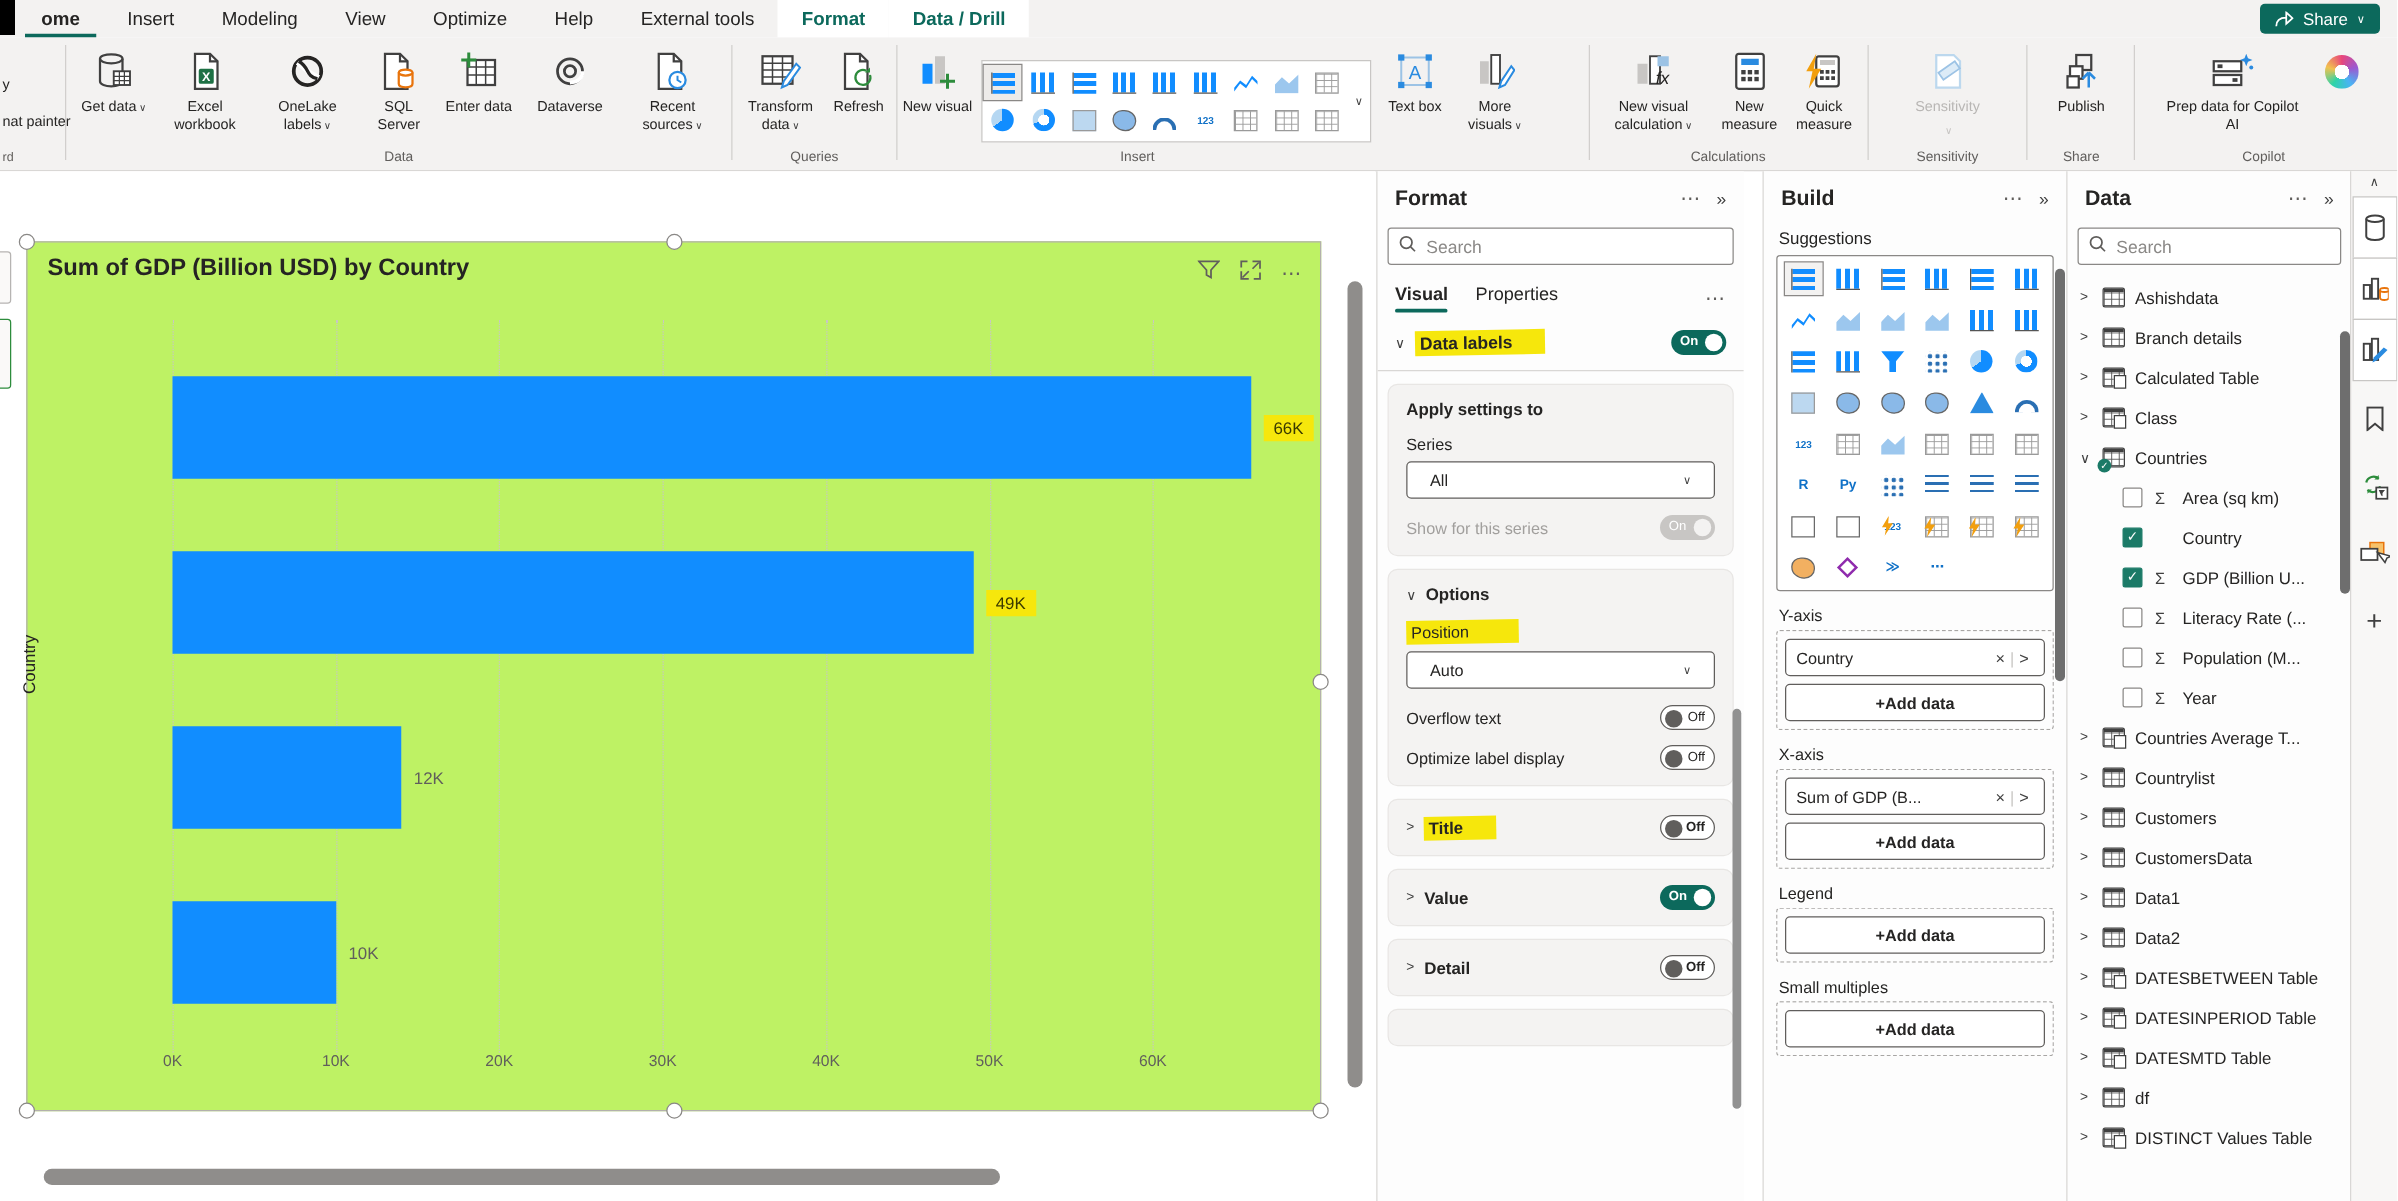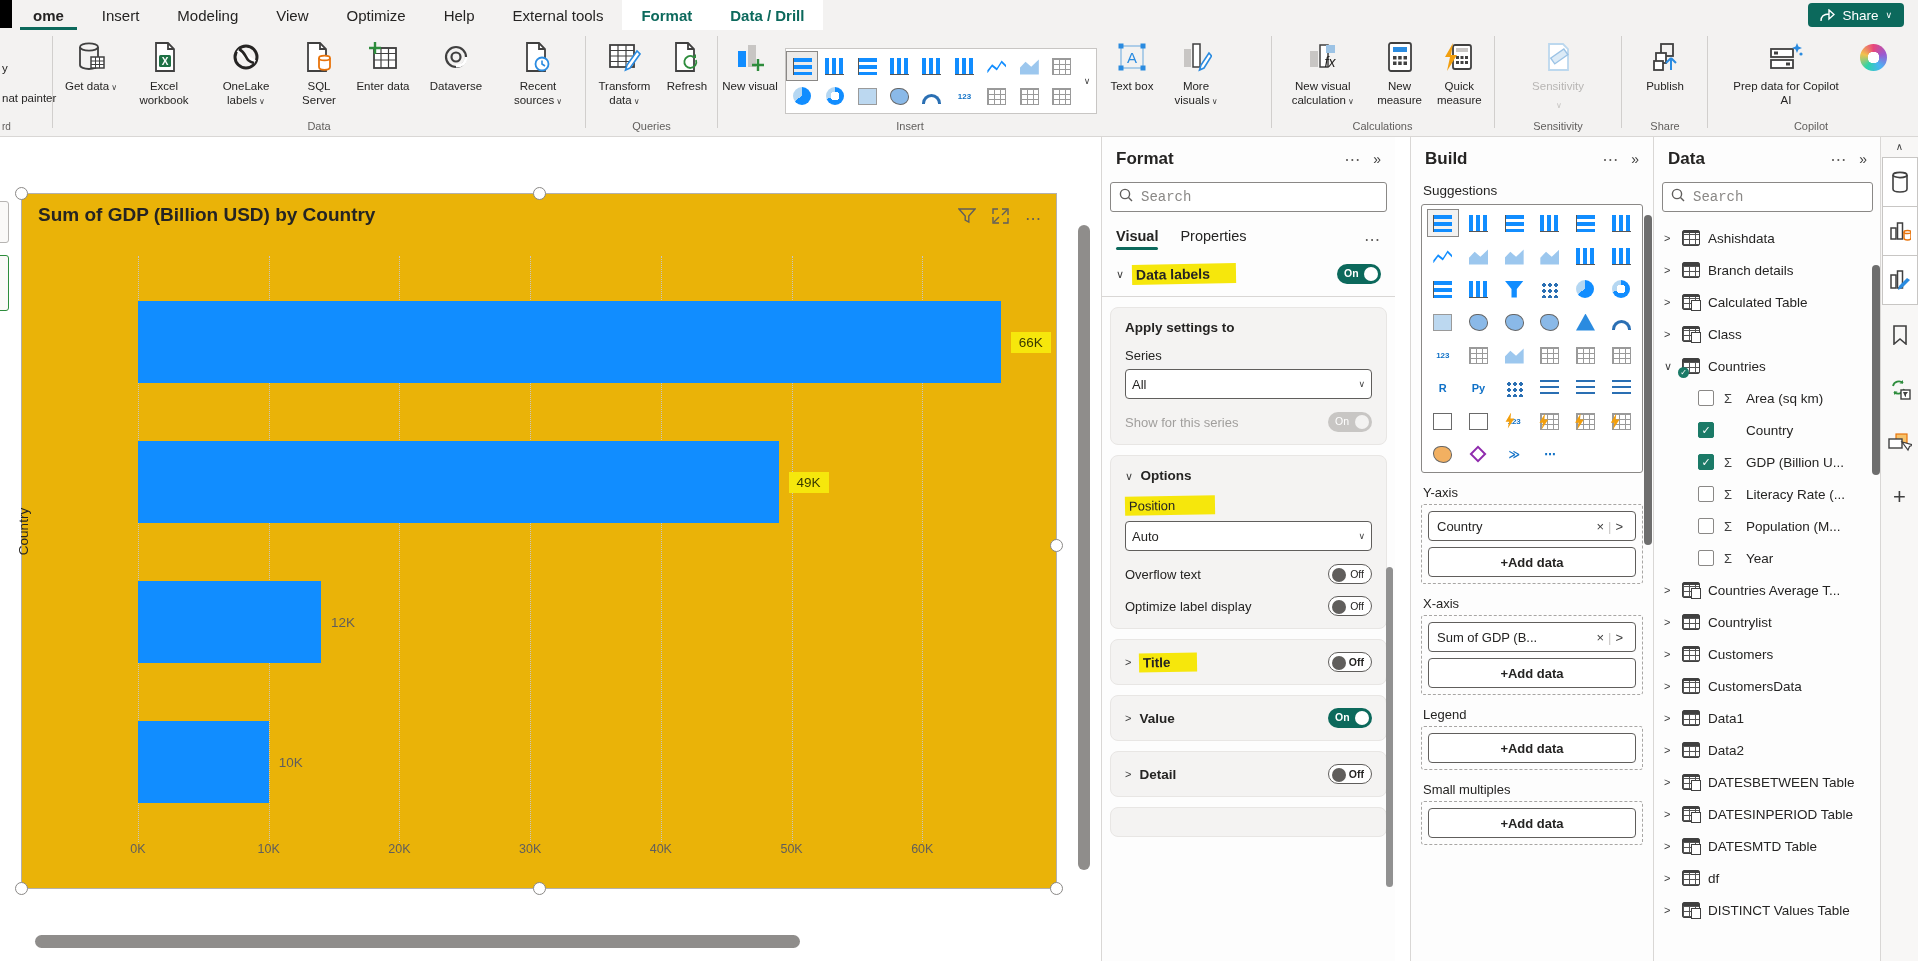--- a/index.html
+++ b/index.html
@@ -68,21 +68,21 @@
 
 
 .ic svg{display:block}
 .copilot-logo{width:27px;height:27px;border-radius:50%;
   background:radial-gradient(circle,#fff 0 30%,rgba(0,0,0,0) 31%),
   conic-gradient(#e8467c,#9b59d0,#4ab3f4,#2dd4a8,#f2c14e,#e8467c)}
 
 
 .canvas{position:absolute;left:0;top:137px;width:1100px;bottom:0;background:#fff}
 .cutbtn{position:absolute;left:-5px;width:14px;border:1px solid #b6b4b2;background:#faf9f8;border-radius:3px}
-.visual{position:absolute;left:21px;top:56px;width:1036px;height:696px;background:#eab308;border:1px solid #b3b0ad}
+.visual{position:absolute;left:21px;top:56px;width:1036px;height:696px;background:#bef264;border:1px solid #b3b0ad}
 .handle{position:absolute;width:13px;height:13px;border-radius:50%;background:#fff;border:1px solid #8a8886;z-index:5}
 .vtitle{position:absolute;left:16px;top:10px;font-size:19px;font-weight:bold;color:#252423}
 .vhead-icons{position:absolute;right:14px;top:14px;display:flex;gap:16px;align-items:center;color:#605e5c}
 .ellipsis{font-size:16px;letter-spacing:1px;color:#605e5c}
 .ycats{position:absolute;left:26px;top:78px;width:82px;height:560px;display:flex;flex-direction:column}
 .ycat{flex:1;display:flex;align-items:center;justify-content:flex-end;font-size:13.5px;color:#605e5c}
 .ytitle{position:absolute;left:-22px;top:330px;transform:rotate(-90deg);font-size:13.5px;color:#252423}
 .plot{position:absolute;left:116px;top:62px;width:915px;height:576px}
 .gridline{position:absolute;top:0;bottom:-10px;width:0;border-left:1px dotted #c8c6c4}
 .bars{position:absolute;left:0;top:16px;right:0;height:560px;display:flex;flex-direction:column}
@@ -95,37 +95,37 @@
 .xtitle{position:absolute;left:116px;top:672px;width:915px;text-align:center;font-size:13.5px;color:#252423}
 .vscroll{position:absolute;left:1078px;top:88px;width:12px;height:645px;background:#8f8d8b;border-radius:7px}
 .hscroll{position:absolute;left:35px;top:798px;width:765px;height:13px;background:#8f8d8b;border-radius:7px}
 
 
 .pane{position:absolute;top:137px;bottom:0;background:#fdfdfd;border-left:1px solid #d9d7d5;overflow:hidden}
 .p-head{display:flex;align-items:center;margin:12px 14px 0}
 .p-title{font-size:17px;font-weight:bold;flex:1}
 .p-icons{display:flex;gap:12px;color:#404040;font-size:14px;align-items:center}
 .searchbox{display:flex;align-items:center;gap:8px;margin:13px 8px 0;height:30px;border:1px solid #8a8886;border-radius:3px;background:#fff;padding:0 8px}
-.searchbox input{border:none;outline:none;flex:1;font-size:14px;font-family:Liberation Mono, monospace;color:#252423;background:none}
+.searchbox input{border:none;outline:none;flex:1;font-size:14px;font-family:Liberation Sans, sans-serif;color:#252423;background:none}
 .searchbox input::placeholder{color:#8a8886}
 
 
 .fp-tabs{display:flex;align-items:center;margin:16px 14px 0;gap:22px}
 .fp-tab{font-size:14.5px;padding-bottom:6px;position:relative;color:#252423}
 .fp-tab.active{font-weight:bold}
 .fp-tab.active::after{content:"";position:absolute;left:0;right:0;bottom:0;height:3px;background:#0c695c;border-radius:2px}
 .fp-tabs .ellipsis{margin-left:auto}
 .hl-marker{background:#f6e70c;padding:2px 26px 2px 4px;transform:rotate(-1deg);display:inline-block}
 .fp-dlrow{display:flex;align-items:center;gap:8px;margin:14px 14px 12px;font-size:14px;font-weight:bold}
 .fp-dlrow .toggle{margin-left:auto}
 .fp-div{height:1px;background:#d9d7d5;margin:0}
 .card{background:#f4f3f2;border:1px solid #e8e6e4;border-radius:8px;margin:10px 8px;padding:12px 14px}
 .card h4{font-size:13.5px;margin-bottom:13px}
 .flabel{font-size:13px;color:#252423;margin-bottom:6px}
-.select{height:30px;background:#fff;border:1px solid #605e5c;border-radius:4px;display:flex;align-items:center;padding:0 6px;font-size:13px;margin-bottom:13px}
+.select{height:30px;background:#fff;border:1px solid #605e5c;border-radius:4px;display:flex;align-items:center;padding:0 18px;font-size:13px;margin-bottom:13px}
 .select .sv{flex:1}
 .selchev{font-size:9px;color:#404040}
 .trow2{display:flex;align-items:center;font-size:13px;margin-top:12px}
 .trow2 .toggle{margin-left:auto}
 .trow2.dim{color:#a19f9d}
 .colcard{display:flex;align-items:center;gap:8px;font-size:13.5px;font-weight:bold;min-height:30px}
 .colcard .toggle{margin-left:auto}
 .carat{font-size:11px;color:#404040;font-weight:normal}
 .toggle{position:relative;width:44px;height:20px;border-radius:10px;font-size:10.5px;flex:none}
 .toggle .tl{position:absolute;top:3px}

